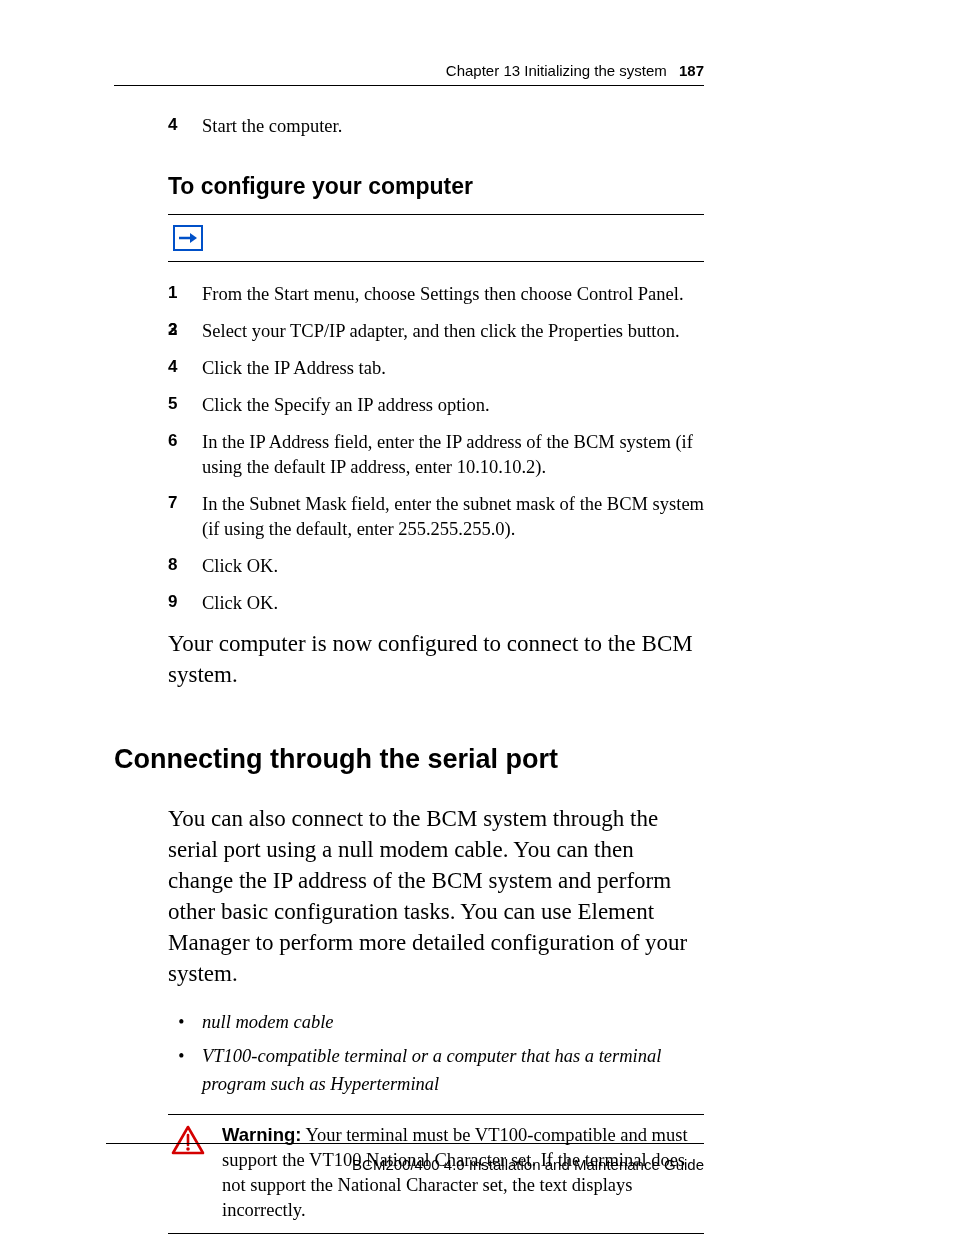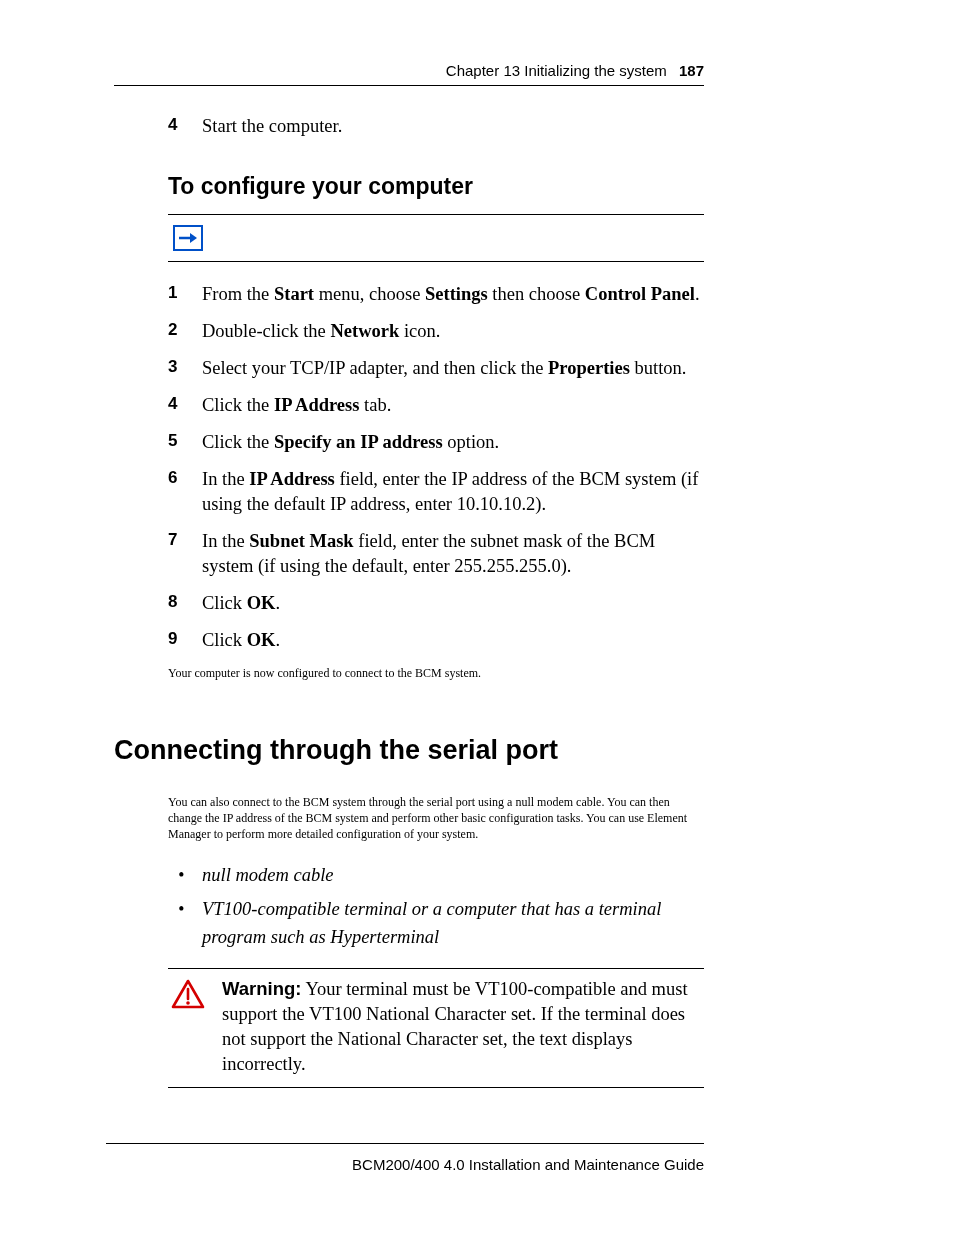--- a/index.html
+++ b/index.html
@@ -48,21 +48,21 @@
     margin-bottom: 12px;
   }
   ol.steps > li .num {
     position: absolute;
     left: 0;
     top: 0;
     font-family: Arial, Helvetica, sans-serif;
     font-weight: 700;
     font-size: 17px;
   }
-  ol.steps > li .txt b { font-weight: 700; }
+  ol.steps > li .txt b { font-weight: 400; }
   .h2 {
     font-family: Arial, Helvetica, sans-serif;
     font-weight: 700;
     font-size: 23px;
     margin: 34px 0 14px 0;
   }
   .h1 {
     font-family: Arial, Helvetica, sans-serif;
     font-weight: 700;
     font-size: 27px;
@@ -99,21 +99,21 @@
     height: 26px;
     border: 2.5px solid #0050c8;
     box-sizing: border-box;
     display: flex;
     align-items: center;
     justify-content: center;
   }
   .arrow-box svg { display: block; }
   .warn-icon svg { display: block; }
   .para {
-    font-size: 12px;
+    font-size: 23px;
     line-height: 1.35;
     margin: 0 0 20px 0;
   }
   ul.bullets {
     list-style: none;
     margin: 0 0 16px 0;
     padding: 0;
   }
   ul.bullets > li {
     position: relative;
@@ -175,21 +175,21 @@
           <svg width="20" height="14" viewBox="0 0 20 14">
             <line x1="1" y1="7" x2="14" y2="7" stroke="#0050c8" stroke-width="2.5"></line>
             <polygon points="12,2 19,7 12,12" fill="#0050c8"></polygon>
           </svg>
         </div>
       </div>
     </div>
 
     <ol class="steps" id="cfg-steps">
         <li><span class="num">1</span><span class="txt">From the <b>Start</b> menu, choose <b>Settings</b> then choose <b>Control Panel</b>.</span></li>
-        <li><span class="num">2</span><span class="txt">Double-click the <b>Network</b> icon.</span></li>
+        <li><span class="num">2</span></li>
         <li><span class="num">3</span><span class="txt">Select your TCP/IP adapter, and then click the <b>Properties</b> button.</span></li>
         <li><span class="num">4</span><span class="txt">Click the <b>IP Address</b> tab.</span></li>
         <li><span class="num">5</span><span class="txt">Click the <b>Specify an IP address</b> option.</span></li>
         <li><span class="num">6</span><span class="txt">In the <b>IP Address</b> field, enter the IP address of the BCM system (if using the default IP address, enter 10.10.10.2).</span></li>
         <li><span class="num">7</span><span class="txt">In the <b>Subnet Mask</b> field, enter the subnet mask of the BCM system (if using the default, enter 255.255.255.0).</span></li>
         <li><span class="num">8</span><span class="txt">Click <b>OK</b>.</span></li>
         <li><span class="num">9</span><span class="txt">Click <b>OK</b>.</span></li>
       </ol>
 
     <p class="para" style="margin-left:0;">Your computer is now configured to connect to the BCM system.</p>

